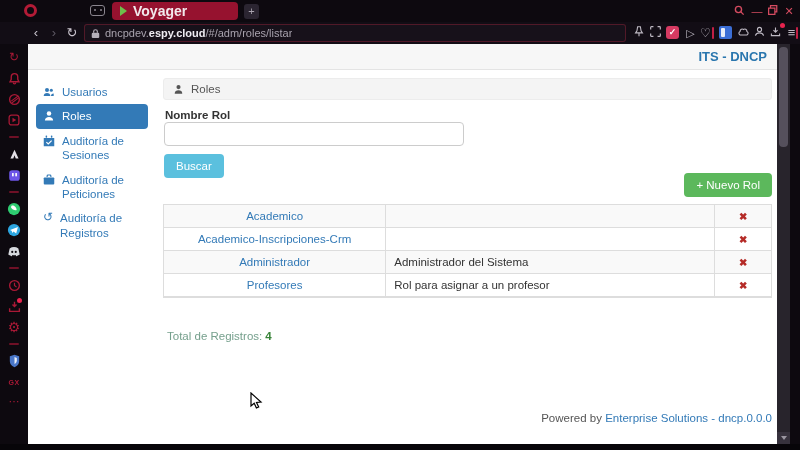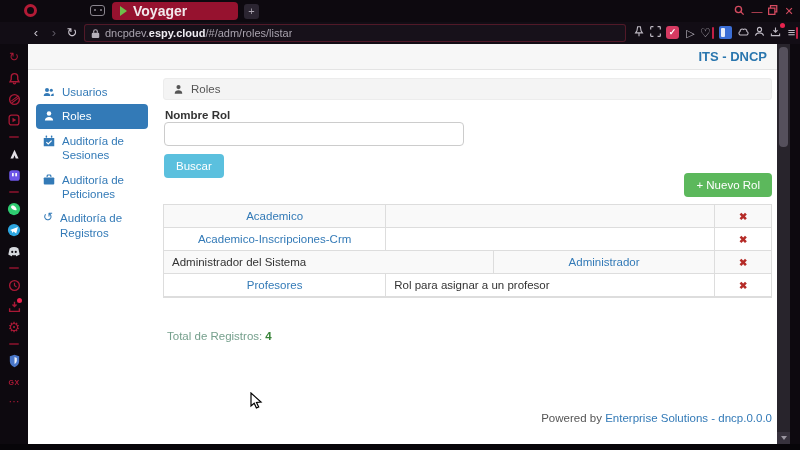--- a/index.html
+++ b/index.html
@@ -320,24 +320,24 @@
         <div class="trow">
           <div class="tc tc-nom">
               <span class="cell-link">Academico-Inscripciones-Crm</span>
             </div>
           <div class="tc tc-des"></div>
           <div class="tc tc-del">
               <span class="del-x">✖</span>
             </div>
         </div>
         <div class="trow odd">
-          <div class="tc tc-des">Administrador del Sistema</div>
           <div class="tc tc-nom">
               <span class="cell-link">Administrador</span>
             </div>
+          <div class="tc tc-des">Administrador del Sistema</div>
           <div class="tc tc-del">
               <span class="del-x">✖</span>
             </div>
         </div>
         <div class="trow">
           <div class="tc tc-nom">
               <span class="cell-link">Profesores</span>
             </div>
           <div class="tc tc-des">Rol para asignar a un profesor</div>
           <div class="tc tc-del">

